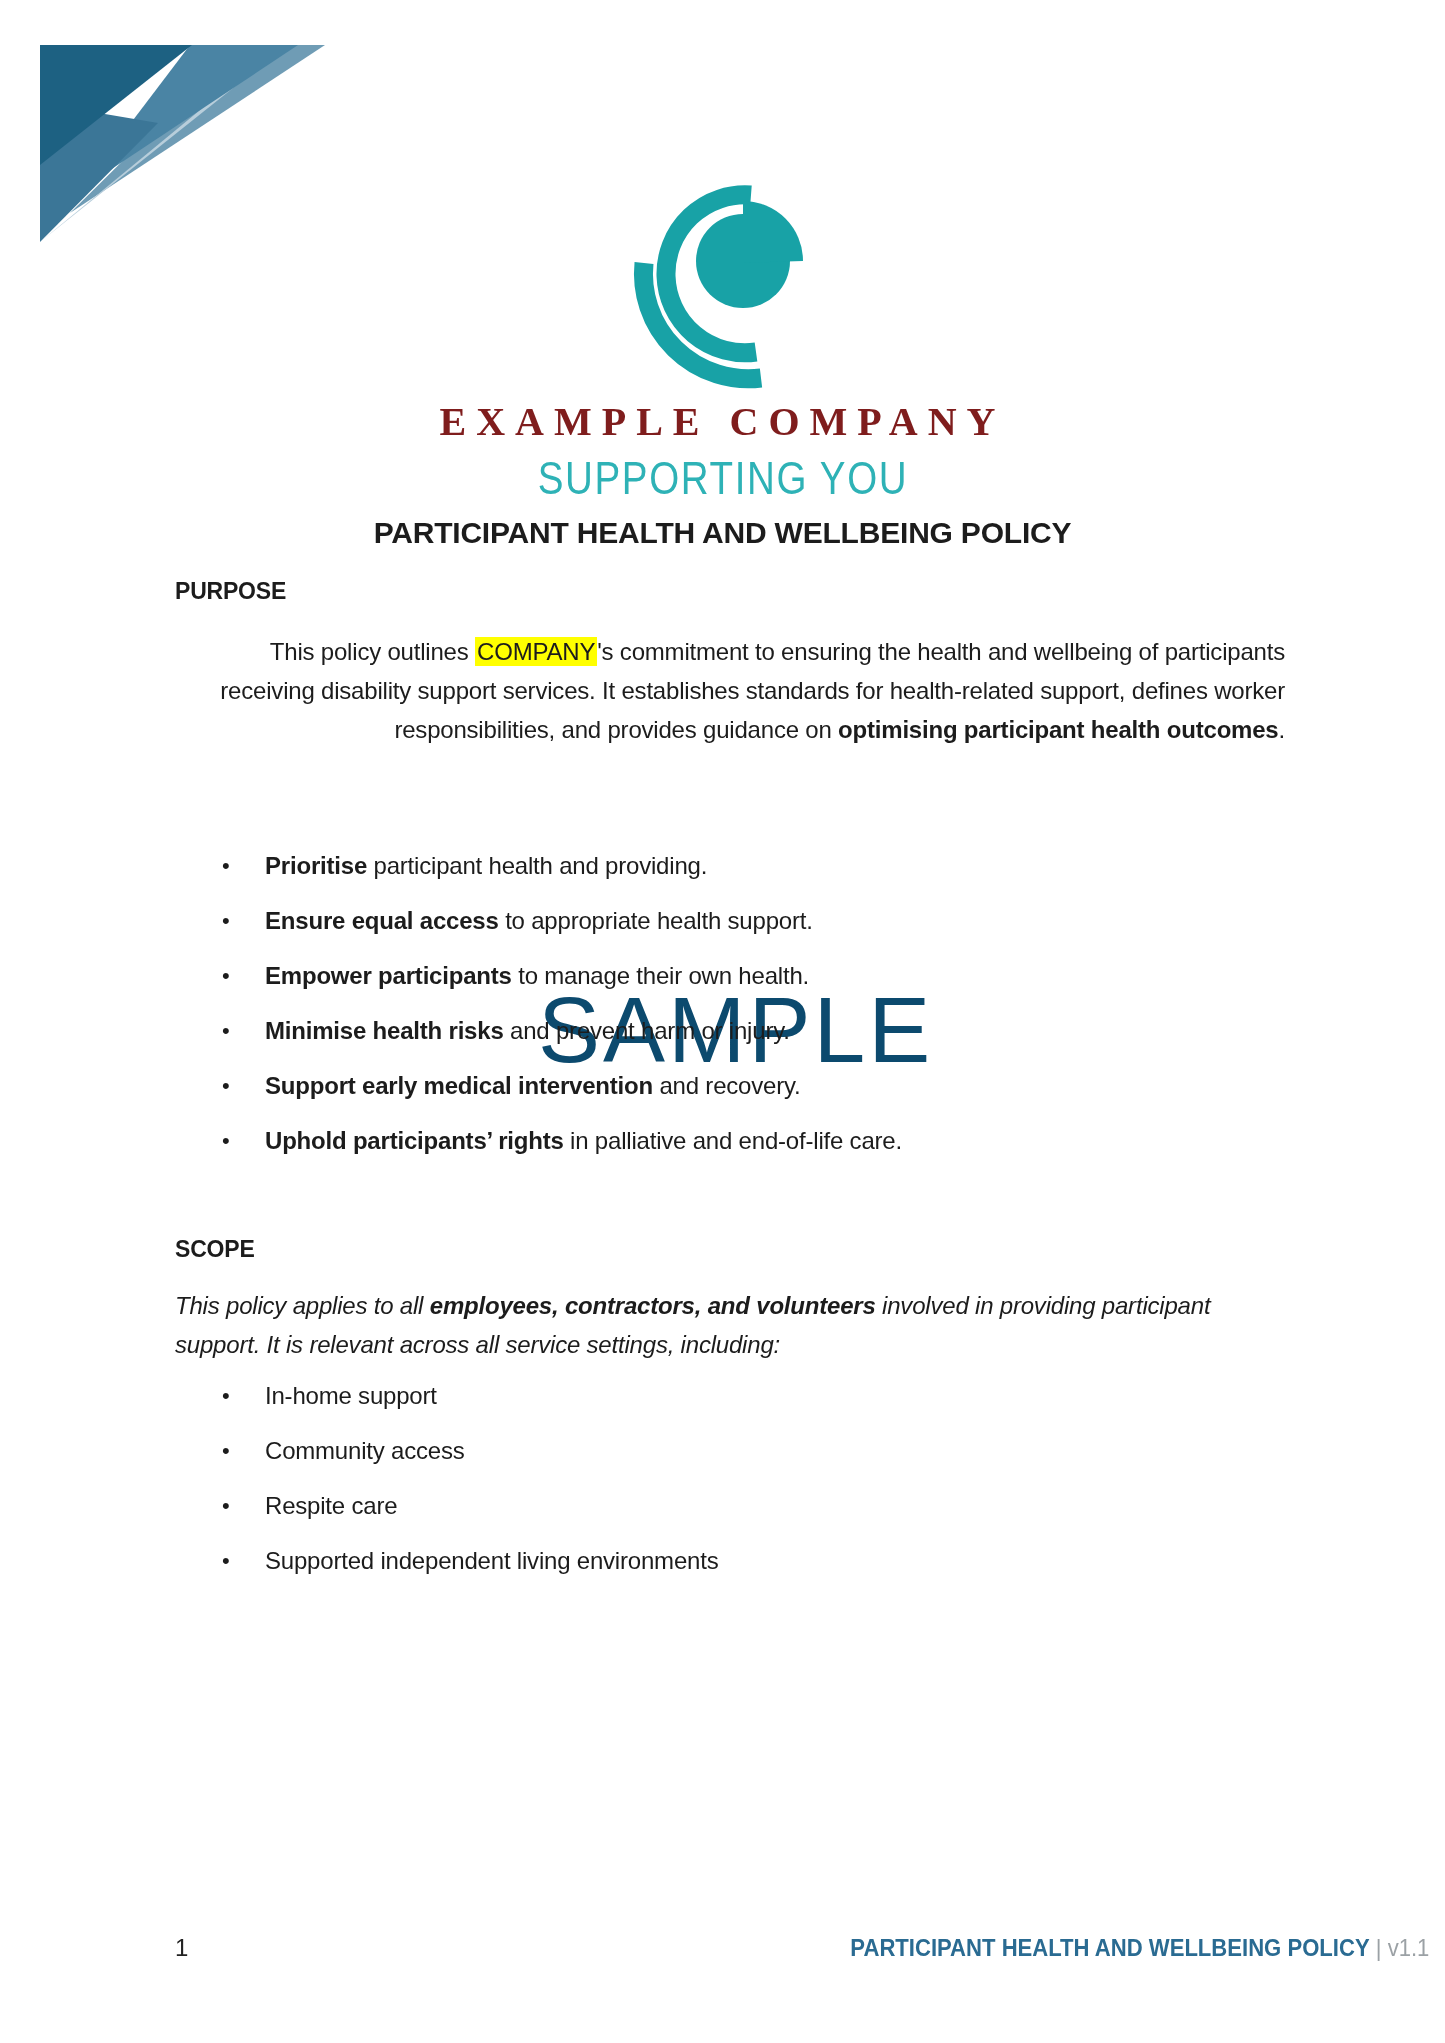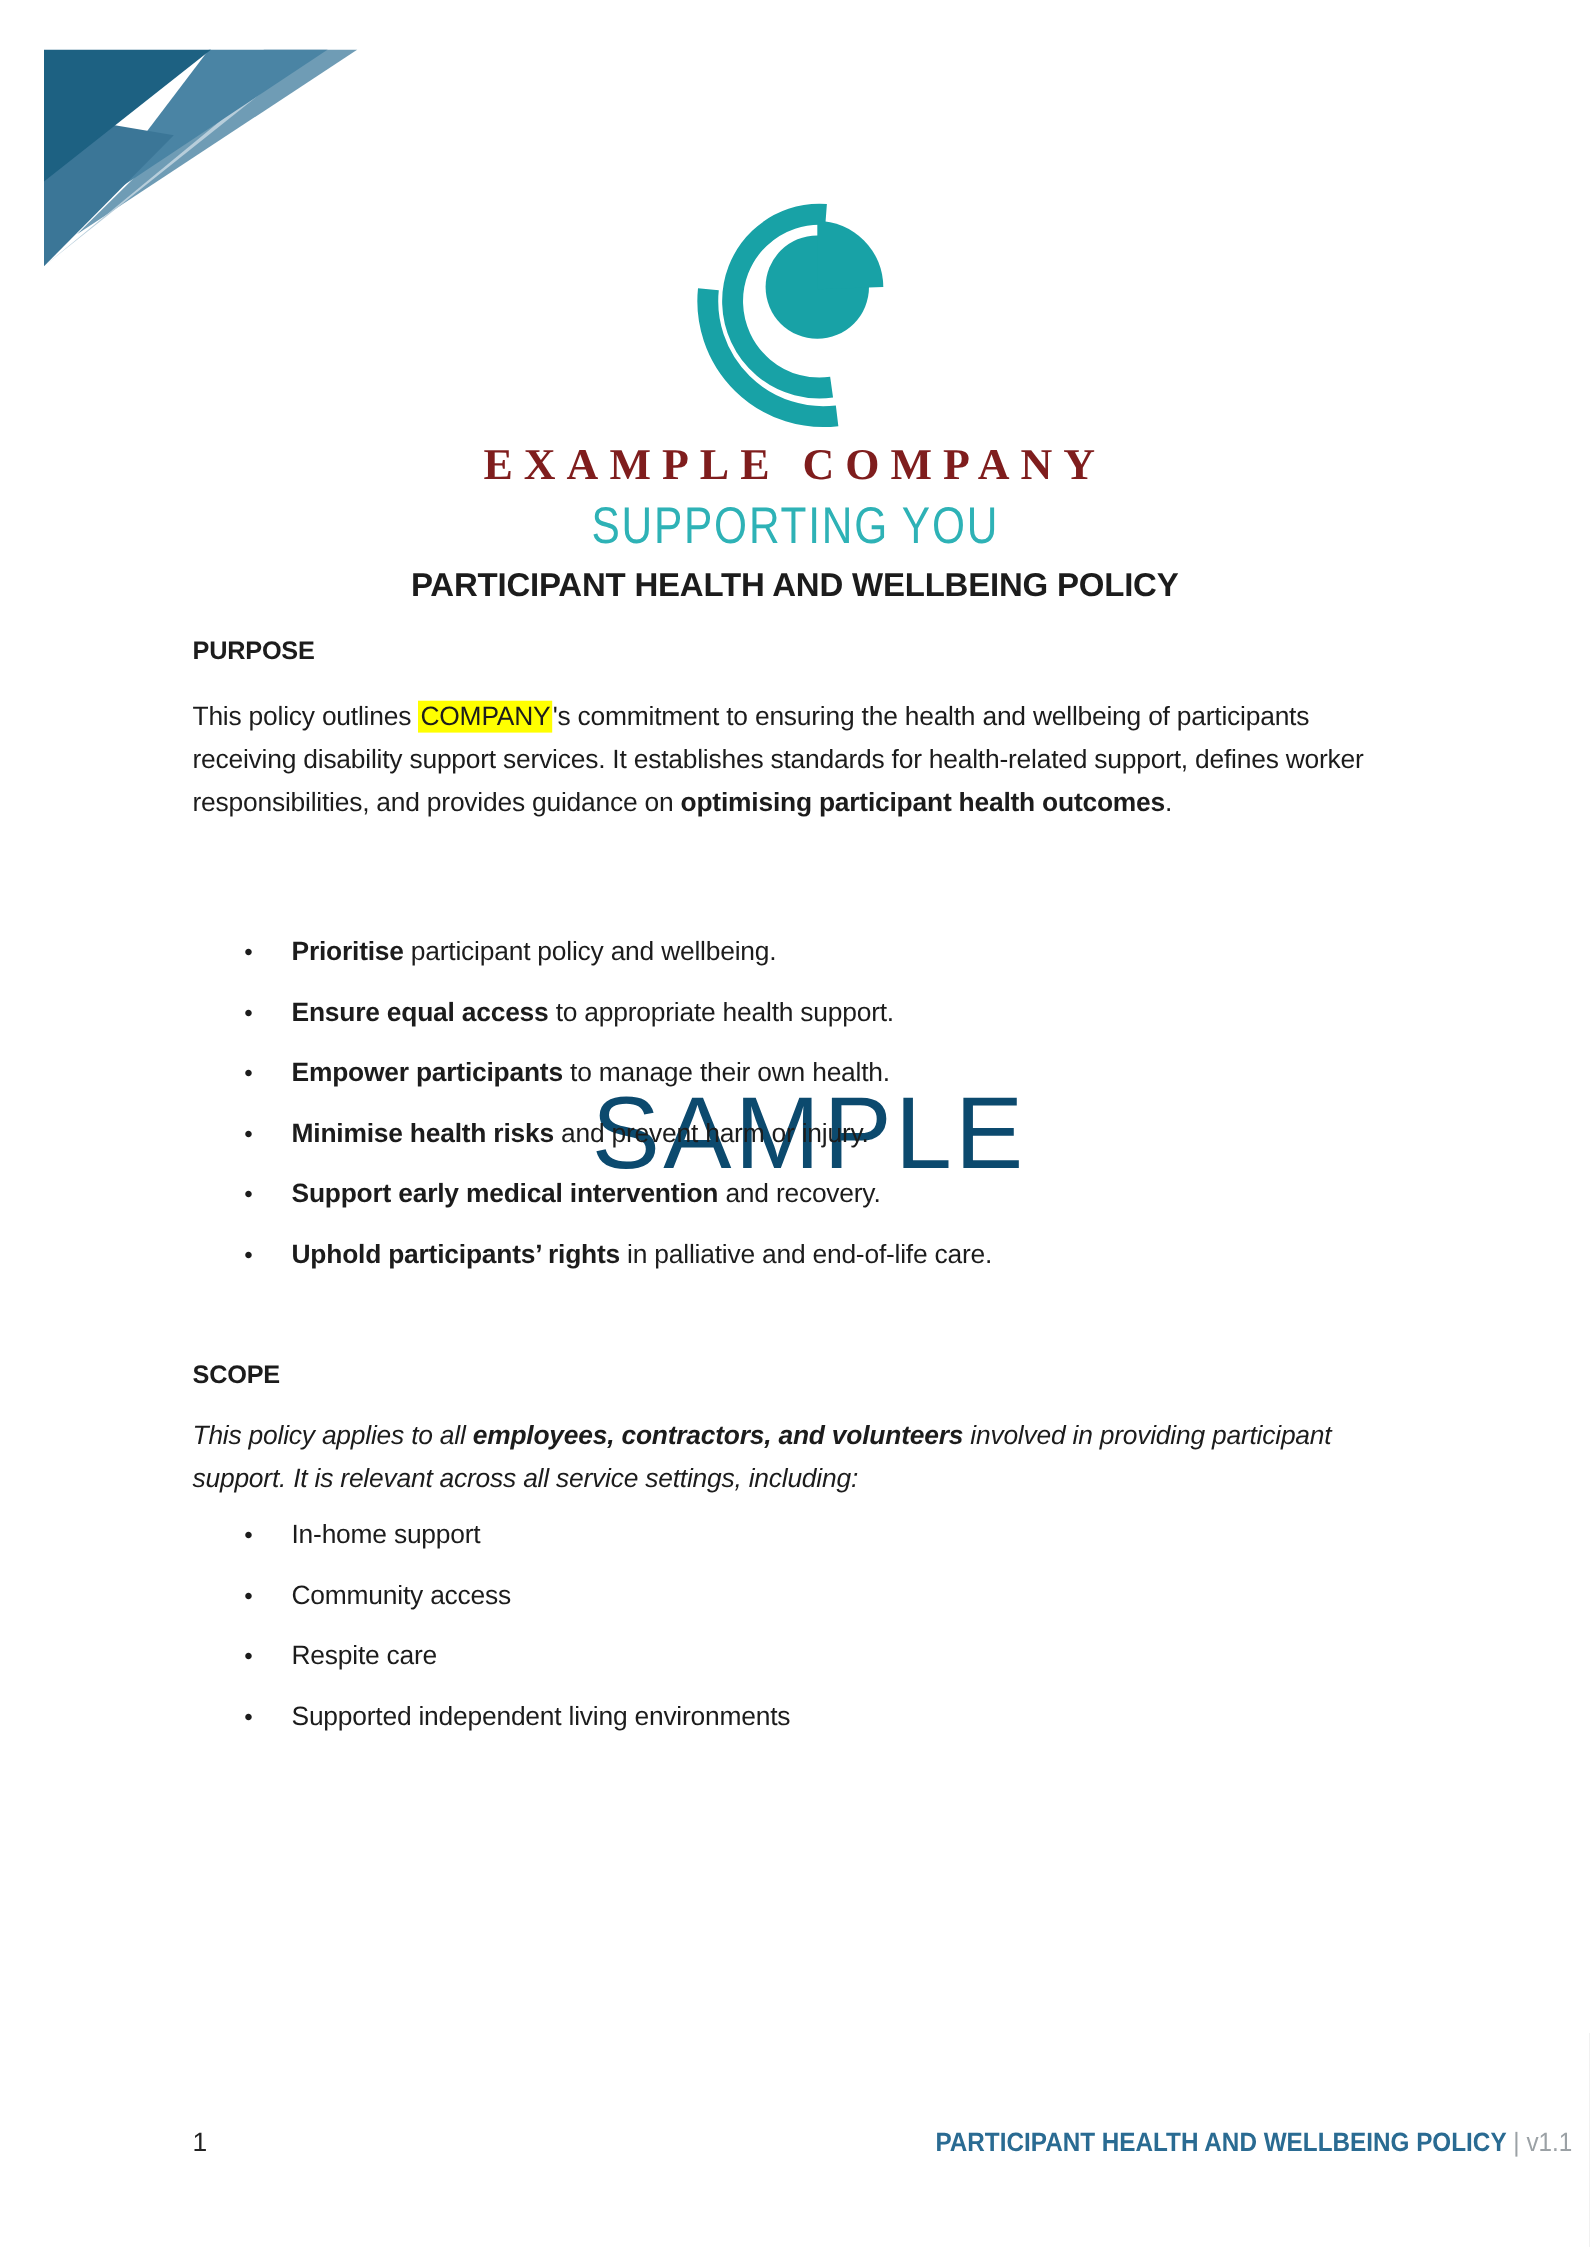--- a/index.html
+++ b/index.html
@@ -40,21 +40,21 @@
     font-size:30px;font-weight:bold;letter-spacing:-0.2px;
     white-space:nowrap;
   }
 
   .content{letter-spacing:-0.2px;}
   .h-section{left:175px;font-size:23px;font-weight:bold;}
   .h-purpose{top:578px;}
   .h-scope{top:1236px;}
 
   .para{left:175px;width:1110px;font-size:24px;line-height:39px;}
-  .para-purpose{top:632px;}
+  .para-purpose{top:632px;text-align:right;}
   .aims-lead{top:794px;}
   .para-scope{top:1286px;font-style:italic;}
 
   .hl{background:#ffff00;padding:1px 2px;}
   b{font-weight:bold;}
 
   ul.blist{
     left:175px;margin:0;padding:0;list-style:none;
     font-size:24px;line-height:39px;width:1110px;
   }
@@ -120,21 +120,21 @@
   <div class="abs content h-section h-purpose layer">PURPOSE</div>
 
   <div class="abs content para para-purpose layer">
     <span>This policy outlines </span><span class="hl">COMPANY</span><span>'s commitment to ensuring the health and wellbeing of participants receiving disability support services. It establishes standards for health-related support, defines worker responsibilities, and provides guidance on </span><b>optimising participant health outcomes</b><span>.</span>
   </div>
 
 
   <ul class="abs content blist list-aims layer">
     <li>
       <span class="marker">•</span>
-      <b>Prioritise</b><span> participant policy and wellbeing.</span>
+      <b>Prioritise</b><span> participant health and providing.</span>
     </li>
     <li>
       <span class="marker">•</span>
       <b>Ensure equal access</b><span> to appropriate health support.</span>
     </li>
     <li>
       <span class="marker">•</span>
       <b>Empower participants</b><span> to manage their own health.</span>
     </li>
     <li>

